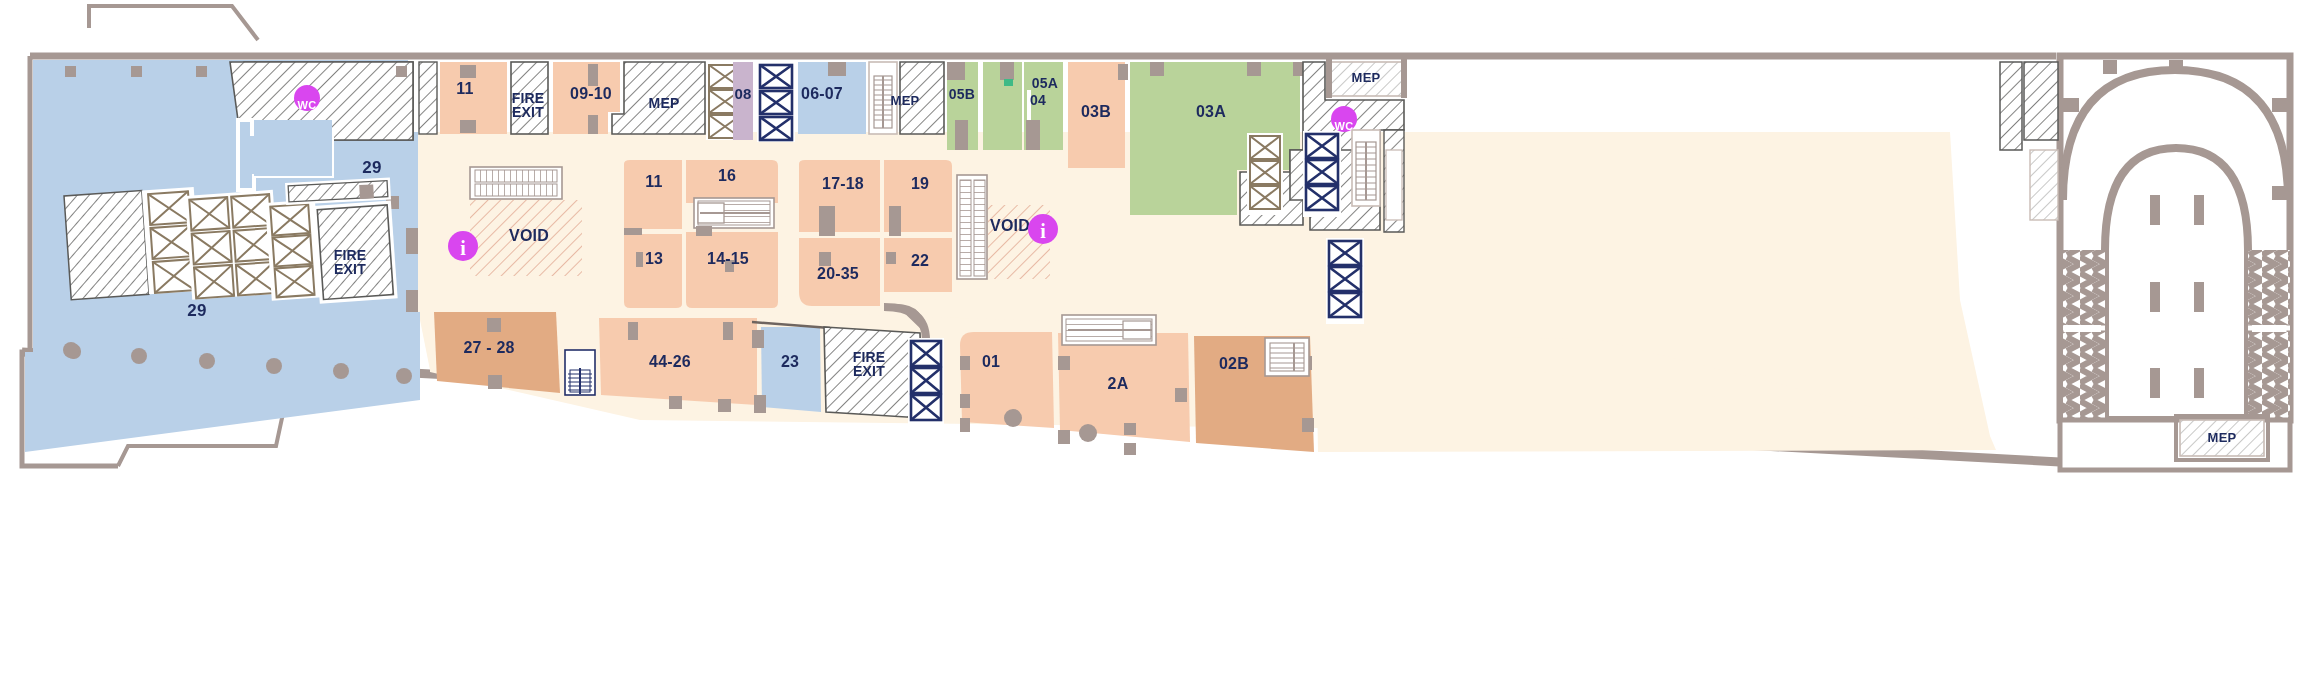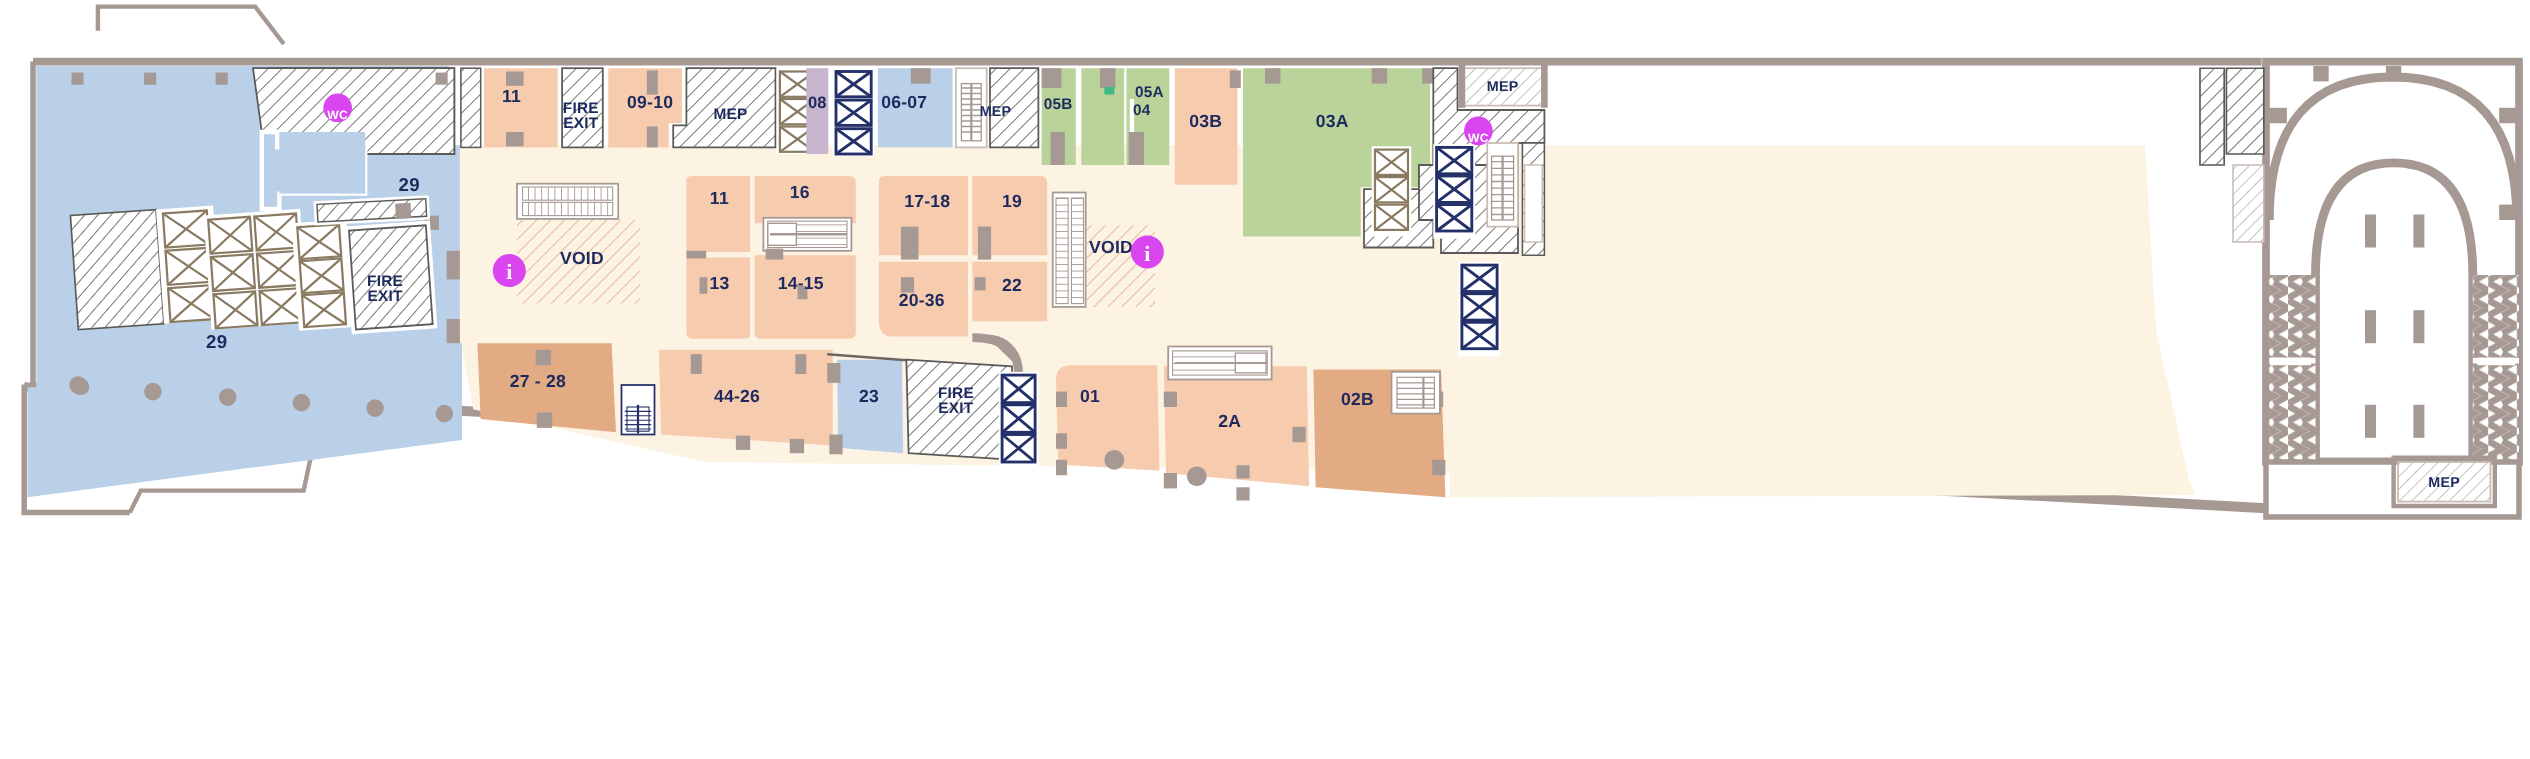--- a/index.html
+++ b/index.html
@@ -541,21 +541,21 @@
       <div class="lbl s14" style="left: 1000px; top: 83px; margin-left: 45px;">05A</div>
       <div class="lbl s14" style="left: 1038px; top: 100px;">04</div>
       <div class="lbl s16" style="left: 1096px; top: 112px;">03B</div>
       <div class="lbl s16" style="left: 1211px; top: 112px;">03A</div>
       <div class="lbl s16" style="left: 654px; top: 182px;">11</div>
       <div class="lbl s16" style="left: 727px; top: 176px; text-align: right;">16</div>
       <div class="lbl s16" style="left: 654px; top: 259px;">13</div>
       <div class="lbl s16" style="left: 728px; top: 259px;">14-15</div>
       <div class="lbl s16" style="left: 843px; top: 184px;">17-18</div>
       <div class="lbl s16" style="left: 920px; top: 184px;">19</div>
-      <div class="lbl s16" style="left: 838px; top: 274px;">20-36</div>
+      <div class="lbl s16" style="left: 838px; top: 274px;">20-35</div>
       <div class="lbl s16" style="left: 920px; top: 261px;">22</div>
       <div class="lbl s16" style="left: 489px; top: 348px;">27 - 28</div>
       <div class="lbl s16" style="left: 670px; top: 362px;">44-26</div>
       <div class="lbl s16" style="left: 790px; top: 362px;">23</div>
       <div class="lbl s16" style="left: 991px; top: 362px;">01</div>
       <div class="lbl s16" style="left: 1118px; top: 384px;">2A</div>
       <div class="lbl s16" style="left: 1234px; top: 364px;">02B</div>
     </div>
   <div id="service-labels">
       <div class="lbl s14" style="left: 528px; top: 105px;">FIRE

